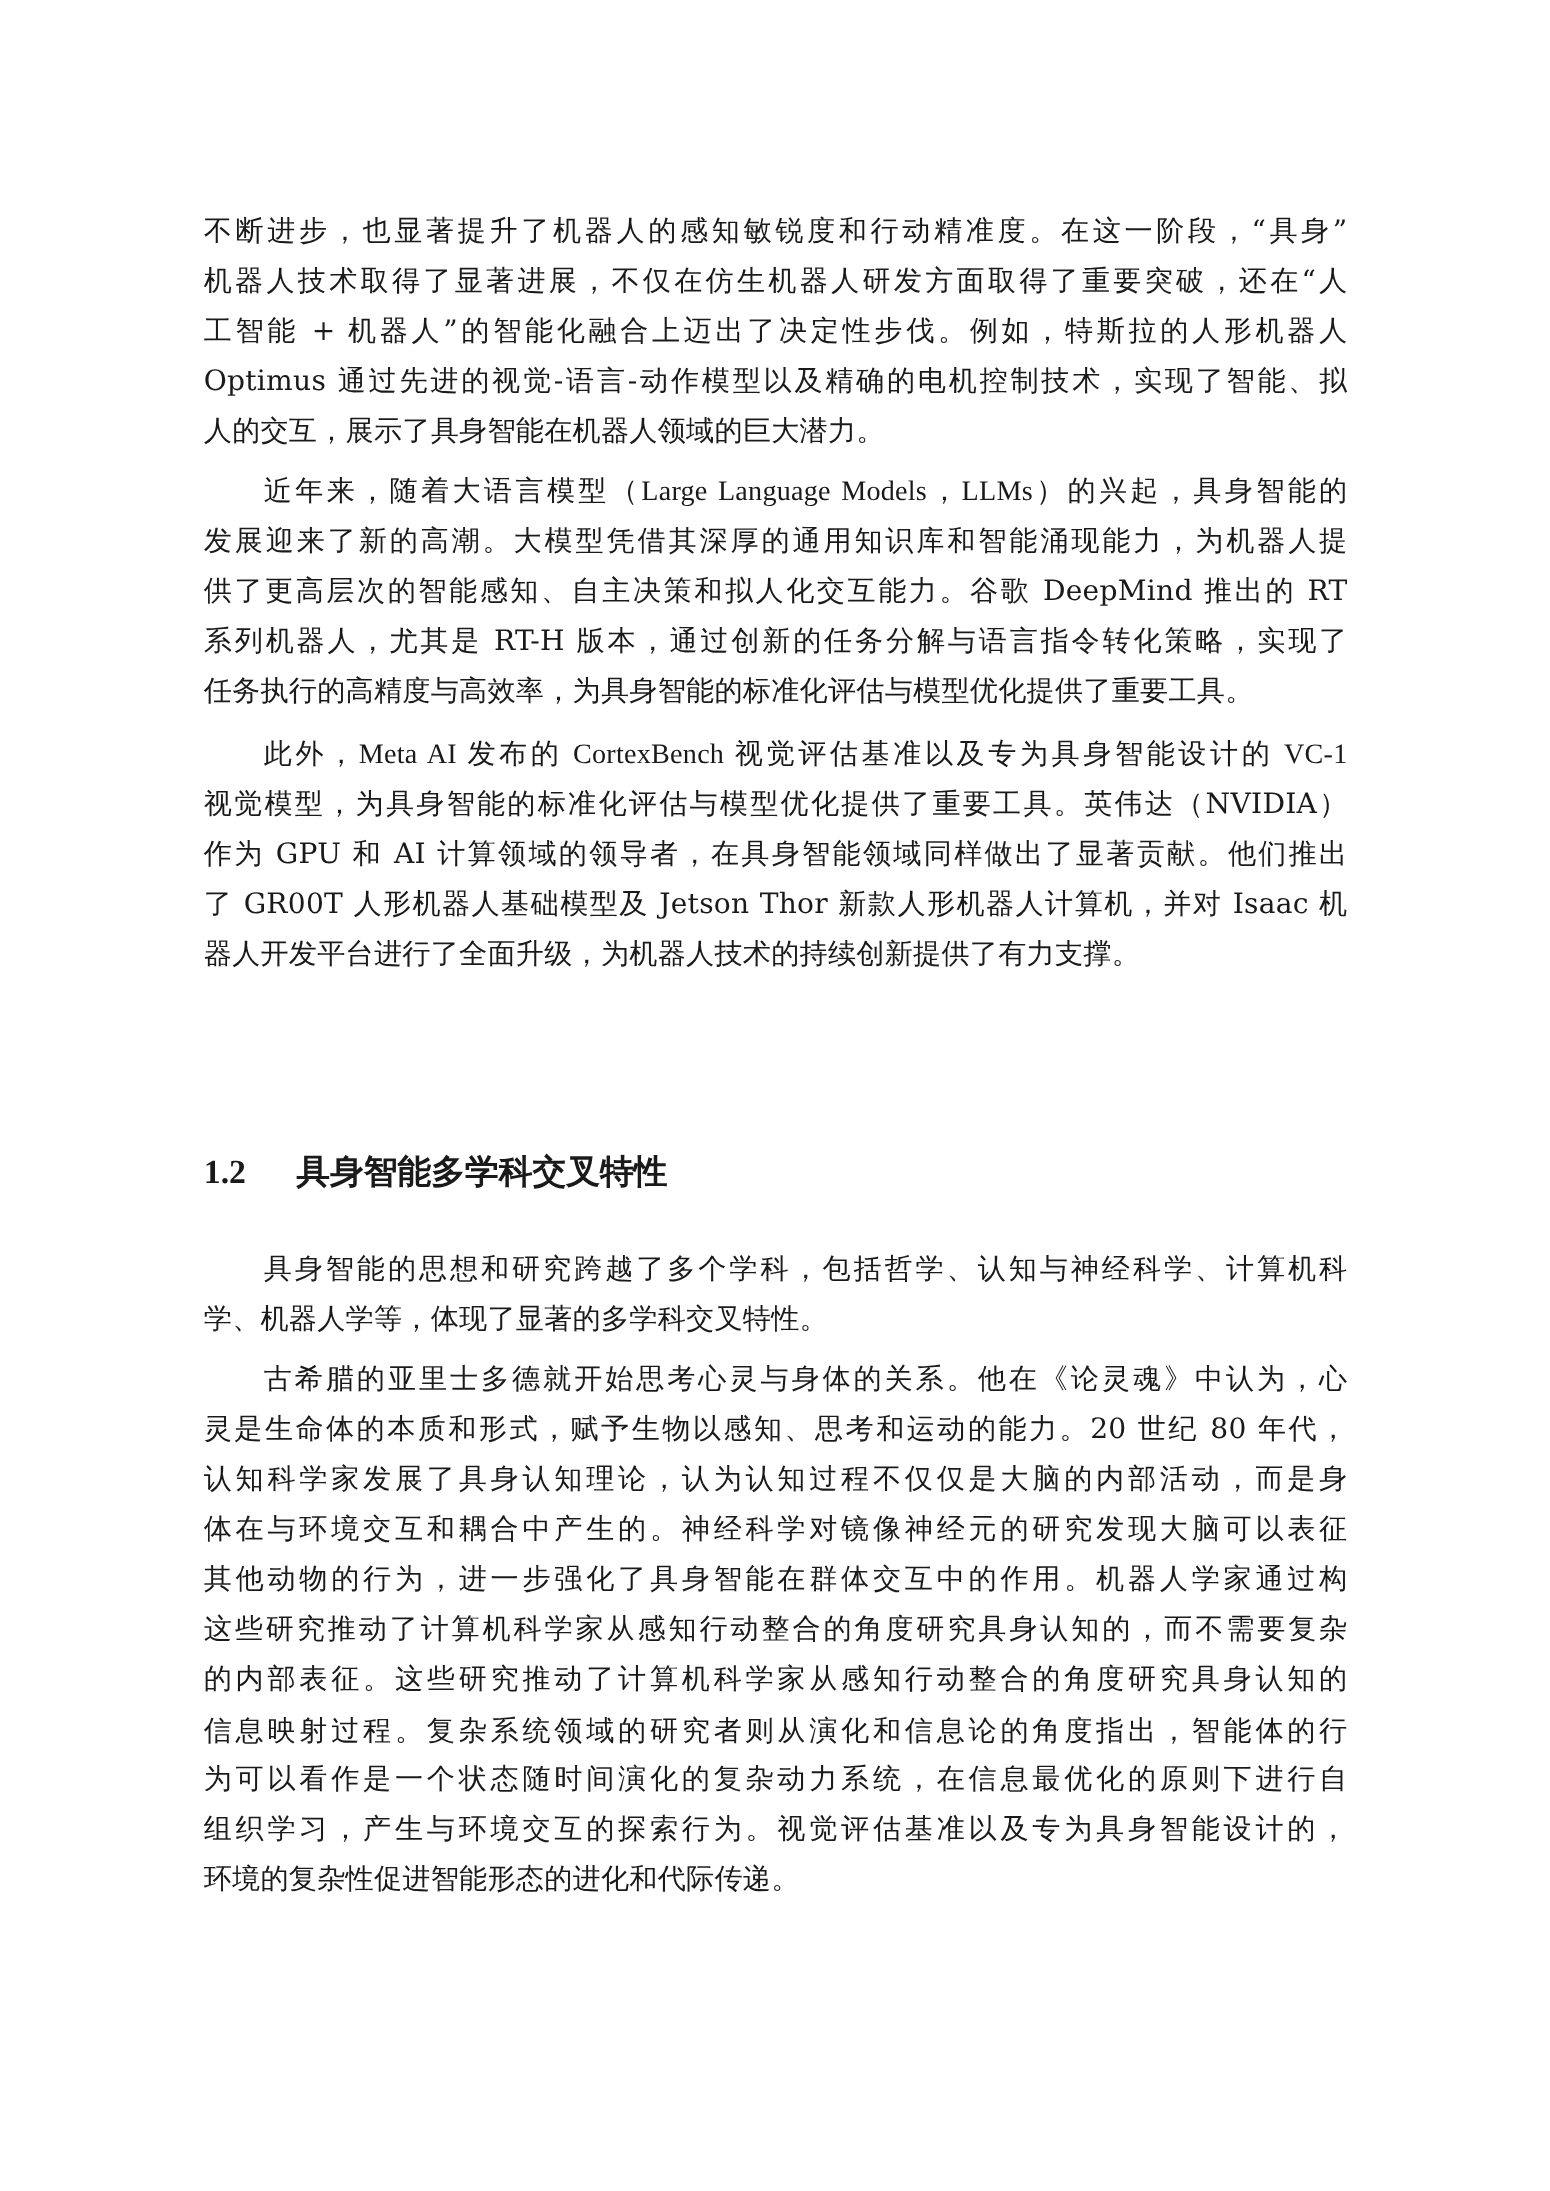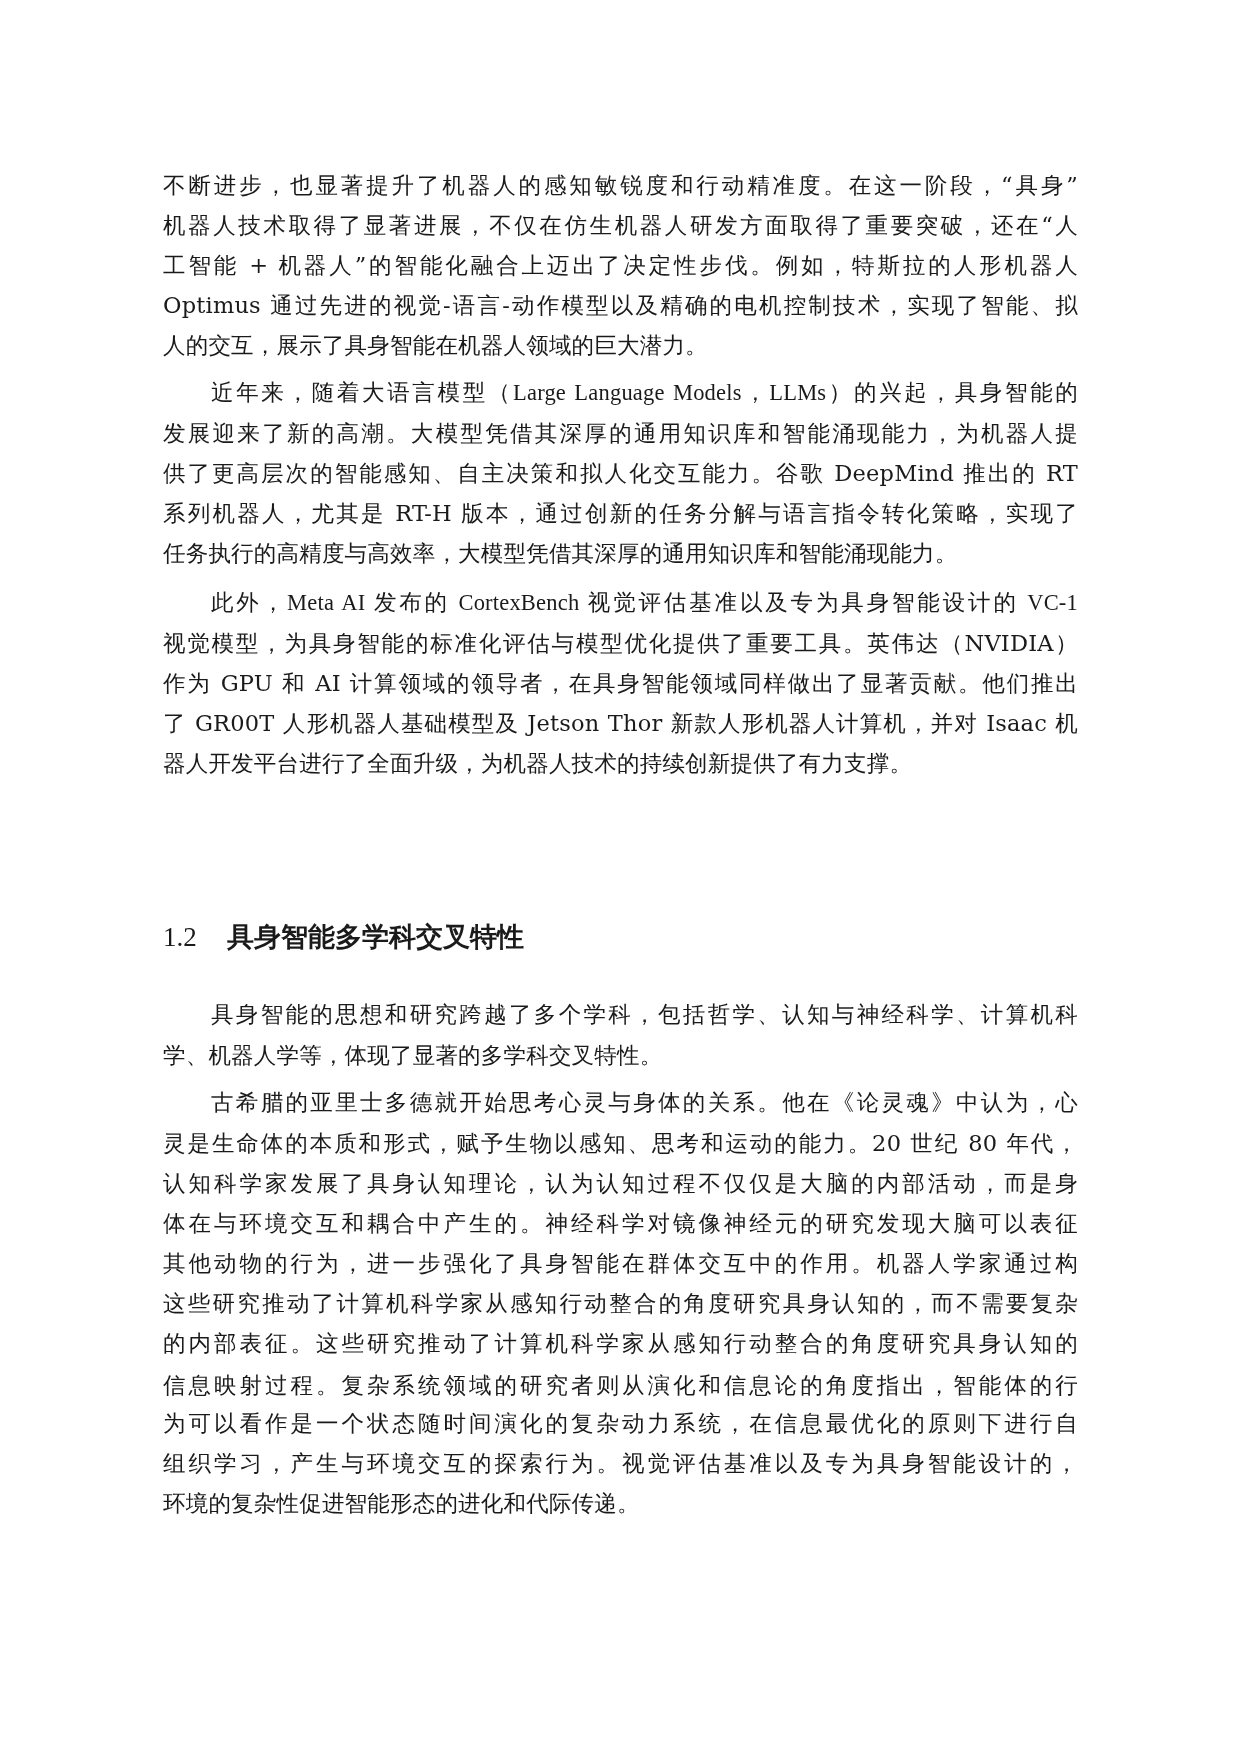--- a/index.html
+++ b/index.html
@@ -46,48 +46,49 @@
       position: absolute;
       left: 163px;
       top: 915px;
       height: 44px;
       line-height: 44px;
       font-size: 27px;
       white-space: nowrap;
     }
     .heading .num {
       font-family: "Liberation Serif", serif;
-      font-weight: normal;
+      font-weight: bold;
       display: inline-block;
       width: 64px;
     }
     .heading .title {
       font-family: "DejaVu Sans", "Liberation Sans", sans-serif;
       font-weight: bold;
+      margin-left: 10px;
     }
   </style>
 </head>
 <body>
 
 <div class="page">
 
   <div>
     <div class="line justify" style="top:165px">不断进步，也显著提升了机器人的感知敏锐度和行动精准度。在这一阶段，“具身”</div>
     <div class="line justify" style="top:205px">机器人技术取得了显著进展，不仅在仿生机器人研发方面取得了重要突破，还在“人</div>
     <div class="line justify" style="top:245px">工智能 + 机器人”的智能化融合上迈出了决定性步伐。例如，特斯拉的人形机器人</div>
     <div class="line justify" style="top:285px">Optimus 通过先进的视觉-语言-动作模型以及精确的电机控制技术，实现了智能、拟</div>
     <div class="line" style="top:325px">人的交互，展示了具身智能在机器人领域的巨大潜力。</div>
   </div>
 
   <div>
     <div class="line justify indent" style="top:373px">近年来，随着大语言模型（Large Language Models，LLMs）的兴起，具身智能的</div>
     <div class="line justify" style="top:413px">发展迎来了新的高潮。大模型凭借其深厚的通用知识库和智能涌现能力，为机器人提</div>
     <div class="line justify" style="top:453px">供了更高层次的智能感知、自主决策和拟人化交互能力。谷歌 DeepMind 推出的 RT</div>
     <div class="line justify" style="top:493px">系列机器人，尤其是 RT-H 版本，通过创新的任务分解与语言指令转化策略，实现了</div>
-    <div class="line" style="top:533px">任务执行的高精度与高效率，大模型凭借其深厚的通用知识库和智能涌现能力。</div>
+    <div class="line" style="top:533px">任务执行的高精度与高效率，为具身智能的标准化评估与模型优化提供了重要工具。</div>
   </div>
 
   <div>
     <div class="line justify indent" style="top:583px">此外，Meta AI 发布的 CortexBench 视觉评估基准以及专为具身智能设计的 VC-1</div>
     <div class="line justify" style="top:623px">视觉模型，为具身智能的标准化评估与模型优化提供了重要工具。英伟达（NVIDIA）</div>
     <div class="line justify" style="top:663px">作为 GPU 和 AI 计算领域的领导者，在具身智能领域同样做出了显著贡献。他们推出</div>
     <div class="line justify" style="top:703px">了 GR00T 人形机器人基础模型及 Jetson Thor 新款人形机器人计算机，并对 Isaac 机</div>
     <div class="line" style="top:743px">器人开发平台进行了全面升级，为机器人技术的持续创新提供了有力支撑。</div>
   </div>
 

